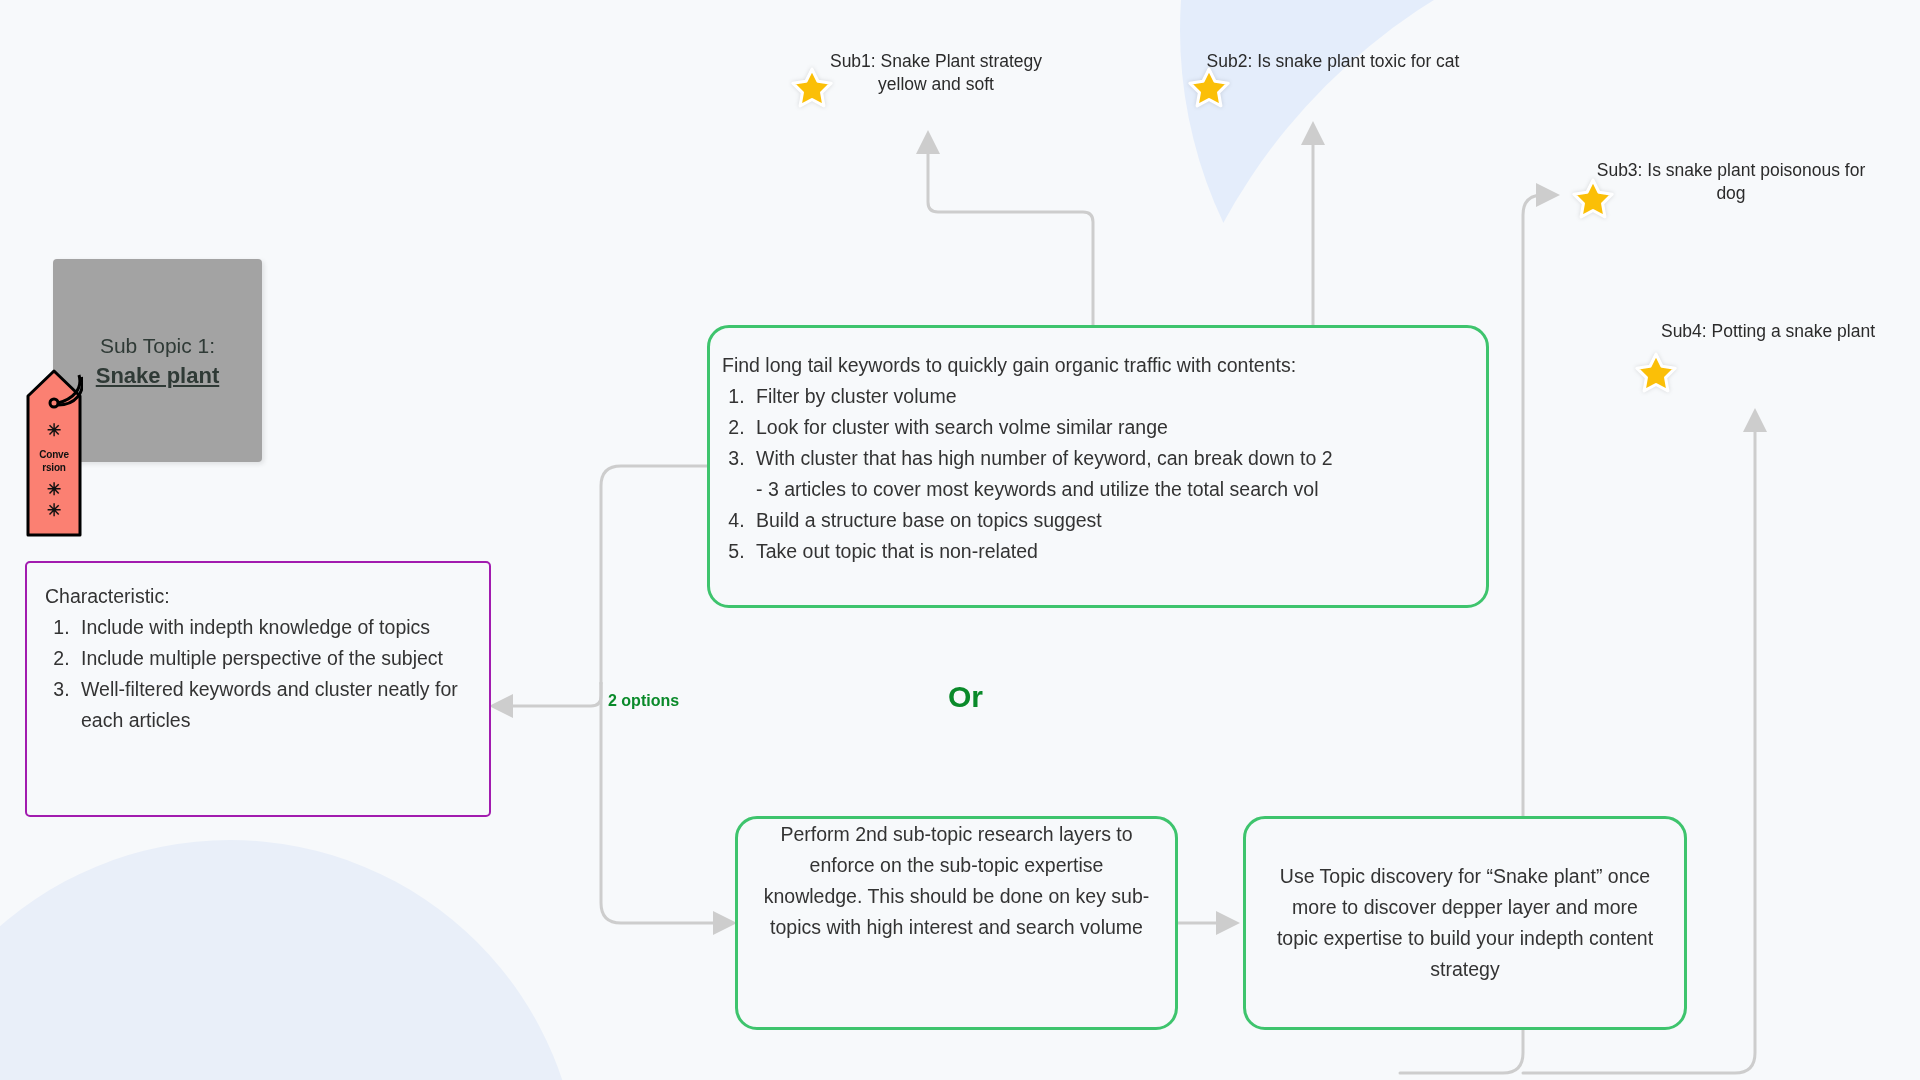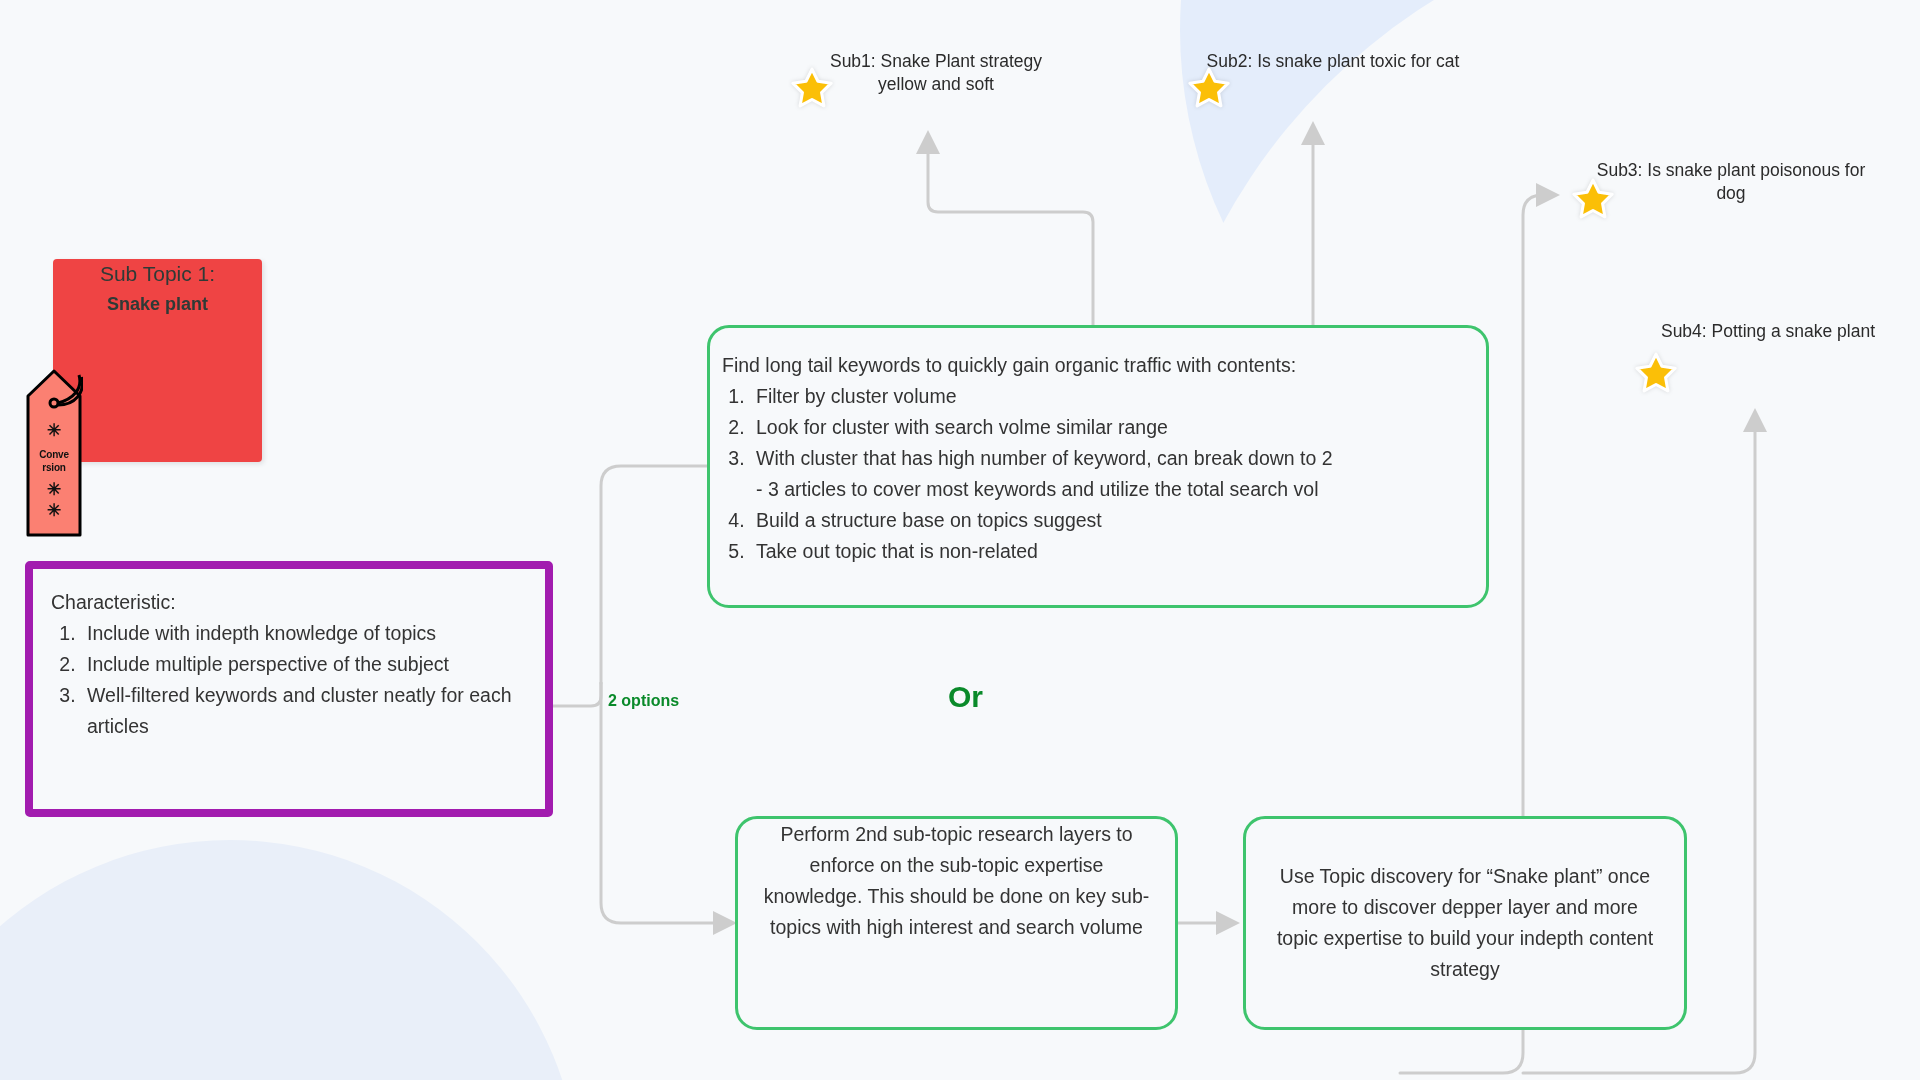--- a/index.html
+++ b/index.html
@@ -40,29 +40,29 @@
     position: absolute; left: 0; top: 0;
     width: 1920px; height: 1080px;
     pointer-events: none;
   }
 
   
   #subtopic-card {
     position: absolute;
     left: 53px; top: 259px;
     width: 209px; height: 203px;
-    background: #ef4444;
+    background: #a3a3a3;
     border-radius: 4px;
     box-shadow: 2px 2px 5px rgba(0,0,0,.10);
     display: flex; flex-direction: column;
-    align-items: center; justify-content: flex-start;
+    align-items: center; justify-content: center;
     color: #2f3a36;
   }
   #subtopic-card .line1 { font-size: 21px; line-height: 30px; }
-  #subtopic-card .line2 { font-size: 18px; font-weight: bold; line-height: 30px; }
+  #subtopic-card .line2 { font-size: 22px; font-weight: bold; line-height: 30px; text-decoration: underline; }
 
   
   #conversion-tag {
     position: absolute;
     left: 25px; top: 369px;
     width: 58px; height: 170px;
   }
   #conversion-tag .body {
     position: absolute; left: 0; top: 0;
     width: 58px; height: 170px;
@@ -131,23 +131,23 @@
   #main-steps-box ol li {
     font-size: 19.5px; color: #333; line-height: 31px;
     padding-left: 6px;
   }
   #main-steps-box ol li .sub { display: block; }
 
   
   #characteristic-box {
     position: absolute;
     left: 25px; top: 561px;
-    width: 528px; height: 256px;
-    background: #f7f9fb;
-    border: 8px solid #a21caf;
+    width: 466px; height: 256px;
+    background: #f7f9fb;
+    border: 2px solid #a21caf;
     border-radius: 5px;
     padding: 18px 20px 0 18px;
   }
   #characteristic-box .head { font-size: 19.5px; color: #333; line-height: 31px; }
   #characteristic-box ol { margin: 0 0 0 30px; list-style: decimal; }
   #characteristic-box ol li { font-size: 19.5px; color: #333; line-height: 31px; padding-left: 6px; }
 
   
   #layers-box {
     left: 735px; top: 816px;

